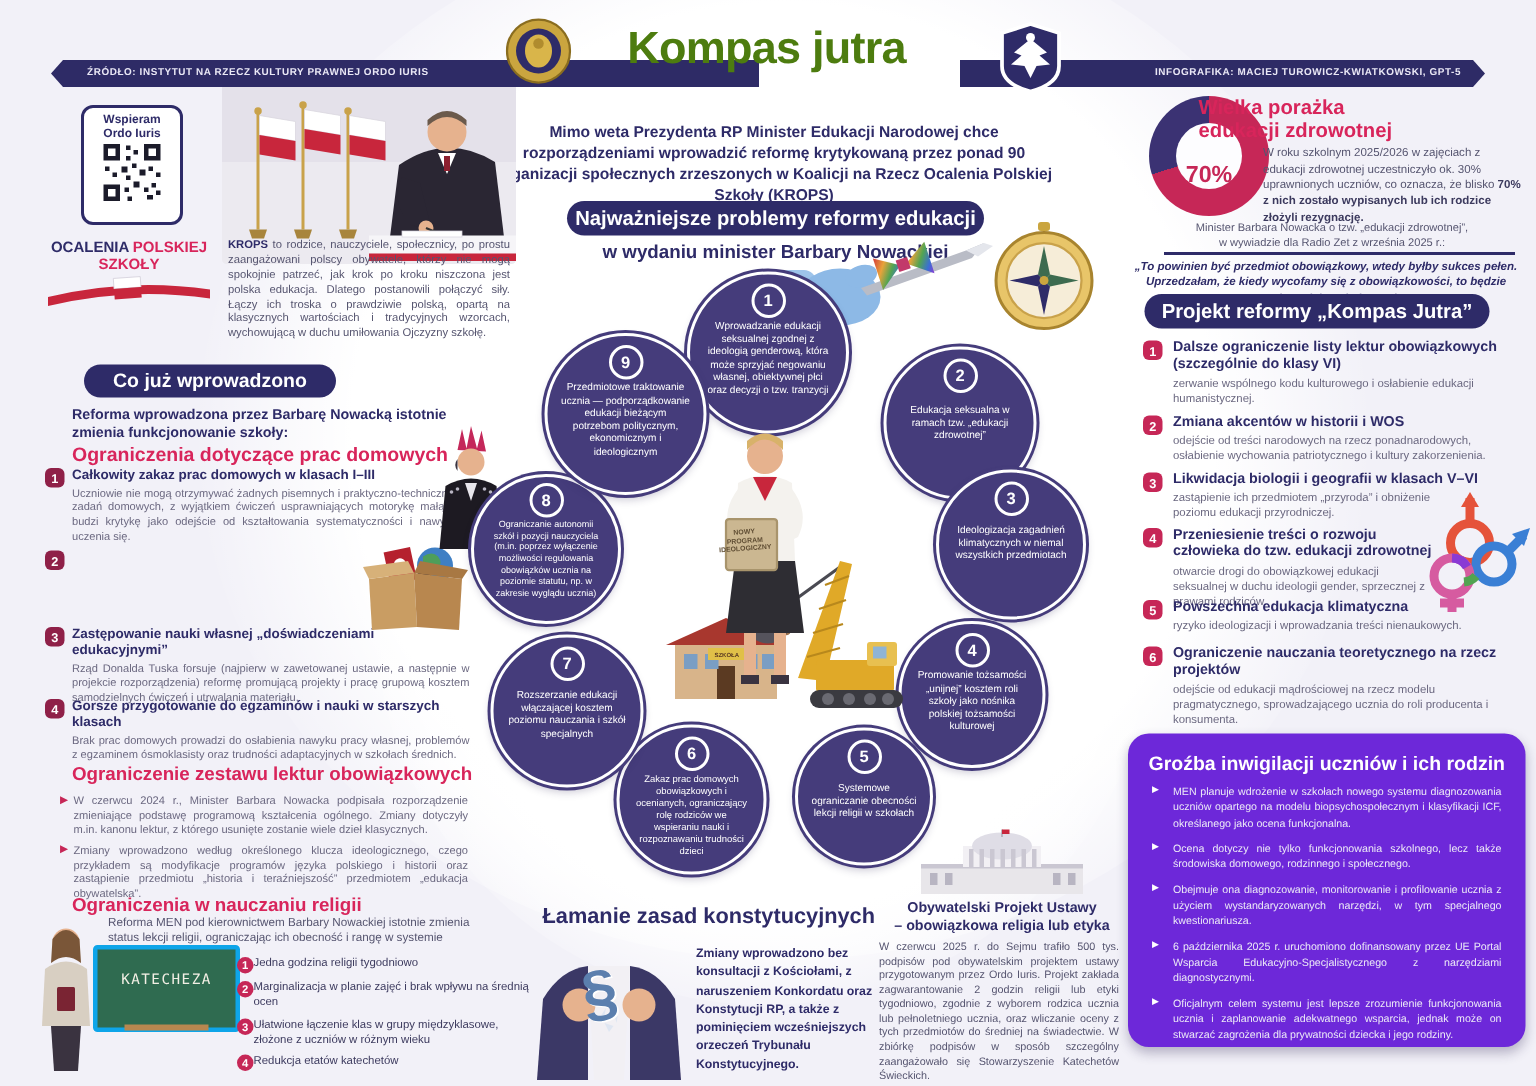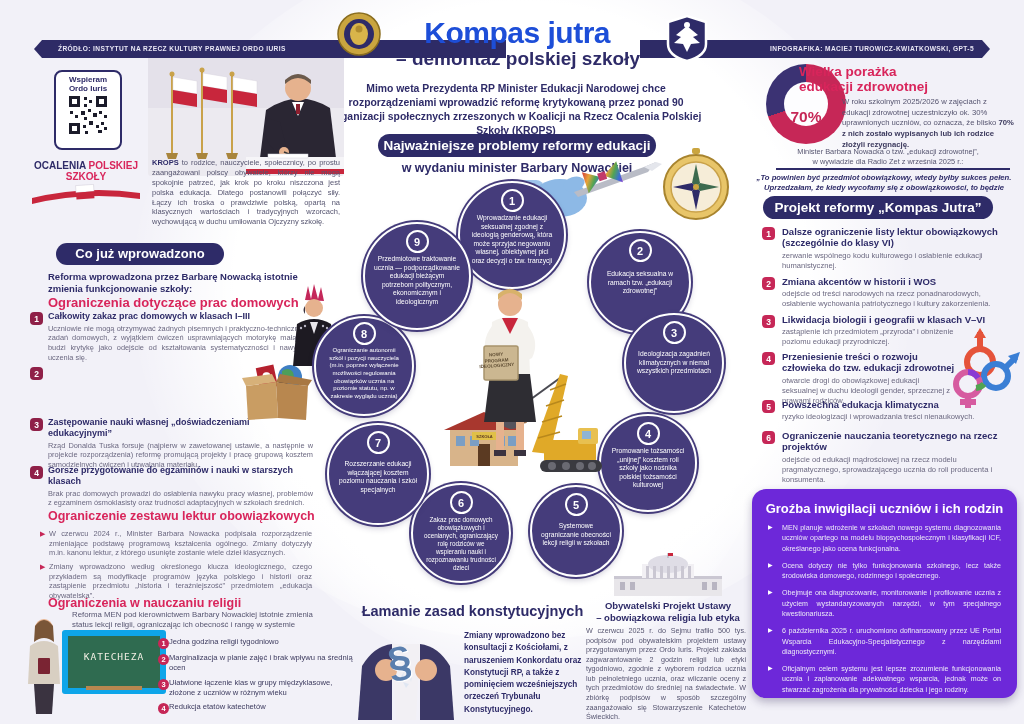--- a/index.html
+++ b/index.html
@@ -5,21 +5,21 @@
   html,body{margin:0;padding:0;background:#dddbe6;}
   #page{position:relative;width:1024px;height:724px;background:#f2f1f8;overflow:hidden;
         font-family:"Liberation Sans",sans-serif;color:#2e2b68;}
   .abs{position:absolute;}
   .blob{position:absolute;border-radius:50%;background:radial-gradient(circle,#ffffff 0%,#ffffff 55%,rgba(255,255,255,0) 75%);}
   
   .ribbon{position:absolute;top:40px;height:18px;background:#2e2b66;}
   .ribbon-l{left:34px;width:472px;clip-path:polygon(0 50%,8px 0,100% 0,100% 100%,8px 100%);}
   .ribbon-r{left:640px;width:350px;clip-path:polygon(0 0,calc(100% - 8px) 0,100% 50%,calc(100% - 8px) 100%,0 100%);}
   .ribbon-text{position:absolute;top:45px;font-size:6.6px;font-weight:bold;color:#e9e7f5;letter-spacing:.4px;}
-  .main-title{position:absolute;left:380px;top:16px;width:230px;text-align:right;font-size:30px;font-weight:bold;color:#1d4ed8;letter-spacing:-.5px;}
+  .main-title{position:absolute;left:396px;top:16px;width:230px;text-align:center;font-size:30px;font-weight:bold;color:#4d7c0f;letter-spacing:-.5px;}
   .main-sub{position:absolute;left:368px;top:48px;width:300px;text-align:center;font-size:19px;font-weight:bold;color:#2e2b68;}
   .intro{position:absolute;left:322px;top:82px;width:388px;text-align:center;font-size:10.4px;font-weight:bold;color:#2e2b68;line-height:1.35;}
   
   .pill{background:#2e2b68;color:#fff;font-weight:bold;border-radius:13px;text-align:center;}
   .redhead{color:#d8255b;font-weight:bold;}
   .navybold{color:#2e2b68;font-weight:bold;}
   .nbadge{position:absolute;width:13px;height:13px;background:#8f2048;color:#fff;border-radius:4px;
           font-size:8.5px;font-weight:bold;display:flex;align-items:center;justify-content:center;}
   .cbadge{flex:0 0 11px;width:11px;height:11px;background:#c62757;color:#fff;border-radius:50%;
           font-size:7.5px;font-weight:bold;display:flex;align-items:center;justify-content:center;margin-top:1px;}
@@ -39,21 +39,21 @@
          background:conic-gradient(from 0deg,#c62757 0 252deg,#3b3273 252deg 360deg);}
   .donut-hole{position:absolute;left:18px;top:18px;width:44px;height:44px;border-radius:50%;background:#fdfdff;
               display:flex;align-items:flex-end;justify-content:center;font-size:15.5px;font-weight:bold;color:#c62757;}
   
   .panel{position:absolute;left:752px;top:489px;width:265px;height:209px;background:#6d28d9;border-radius:14px;
          padding:0;box-sizing:border-box;box-shadow:0 4px 8px rgba(40,30,80,.3);}
   .panel-title{margin:12px 10px 7px 10px;text-align:center;color:#fff;font-weight:bold;font-size:13px;}
   .panel-bullet{display:flex;gap:6px;margin:0 16px 7px 16px;}
   .panel-bullet .m{color:#fff;font-size:6px;line-height:1.6;flex:0 0 8px;}
   .panel-bullet .t{color:#ece9f7;font-size:7.1px;line-height:1.45;text-align:justify;}
-  .chalkboard{position:absolute;left:62px;top:630px;width:92px;height:52px;background:#2f6b50;border:6px solid #0ea5e9;border-radius:3px;}
+  .chalkboard{position:absolute;left:62px;top:630px;width:92px;height:52px;background:#2f6b50;border:3px solid #0ea5e9;border-radius:3px;}
   .chalk-label{margin-top:15px;text-align:center;color:#f2efe4;font-size:9.5px;letter-spacing:1px;font-family:"DejaVu Sans Mono",monospace;}
   .divider{position:absolute;left:776px;top:168px;width:234px;height:2px;background:#2e2b68;}
   .sign-label{position:absolute;left:478px;top:352px;width:37px;font-size:4.6px;font-weight:bold;color:#5f4d33;
               text-align:center;line-height:1.2;transform:rotate(-4deg);}
   .para-sym{position:absolute;left:388px;top:638px;font-size:42px;font-weight:bold;color:#5b7fae;transform:rotate(-10deg);text-shadow:1px 1px 0 #fff;}
 </style>
 </head>
 <body>
 
 <div id="page">
@@ -72,21 +72,20 @@
     <ellipse cx="22" cy="26" rx="9" ry="11" fill="#d9b54a"></ellipse>
     <circle cx="22" cy="21" r="3.5" fill="#b08c2e"></circle>
   </svg>
   <svg class="abs" style="left:666px;top:14px;" width="42" height="48" viewBox="0 0 42 48">
     <path d="M21 2 L40 8 V30 Q40 42 21 47 Q2 42 2 30 V8 Z" fill="#2e2b68" stroke="#fff" stroke-width="2.5"></path>
     <path d="M21 12 l-11 9 l5 2 l-7 6 l9 1 l4 8 l4 -8 l9 -1 l-7 -6 l5 -2 Z" fill="#fff"></path>
     <circle cx="21" cy="11" r="3" fill="#fff"></circle>
   </svg>
 
   <div class="main-title">Kompas jutra</div>
-  <div class="main-sub">– demontaż polskiej szkoły</div>
   <div class="intro">Mimo weta Prezydenta RP Minister Edukacji Narodowej chce rozporządzeniami wprowadzić reformę krytykowaną przez ponad 90 organizacji społecznych zrzeszonych w Koalicji na Rzecz Ocalenia Polskiej Szkoły (KROPS)</div>
 
   <div class="abs" style="left:54px;top:70px;width:64px;height:76px;border:2px solid #2e2b68;border-radius:8px;background:#fff;text-align:center;">
     <div style="font-size:8px;font-weight:bold;color:#2e2b68;margin-top:3px;">Wspieram</div>
     <div style="font-size:8px;font-weight:bold;color:#2e2b68;">Ordo Iuris</div>
     <svg width="40" height="40" viewBox="0 0 40 40" style="margin-top:2px;">
       <rect width="40" height="40" fill="#fff"></rect>
       <g fill="#1b1b2a">
         <rect x="1" y="1" width="11" height="11"></rect>
           <rect x="28" y="1" width="11" height="11"></rect>

